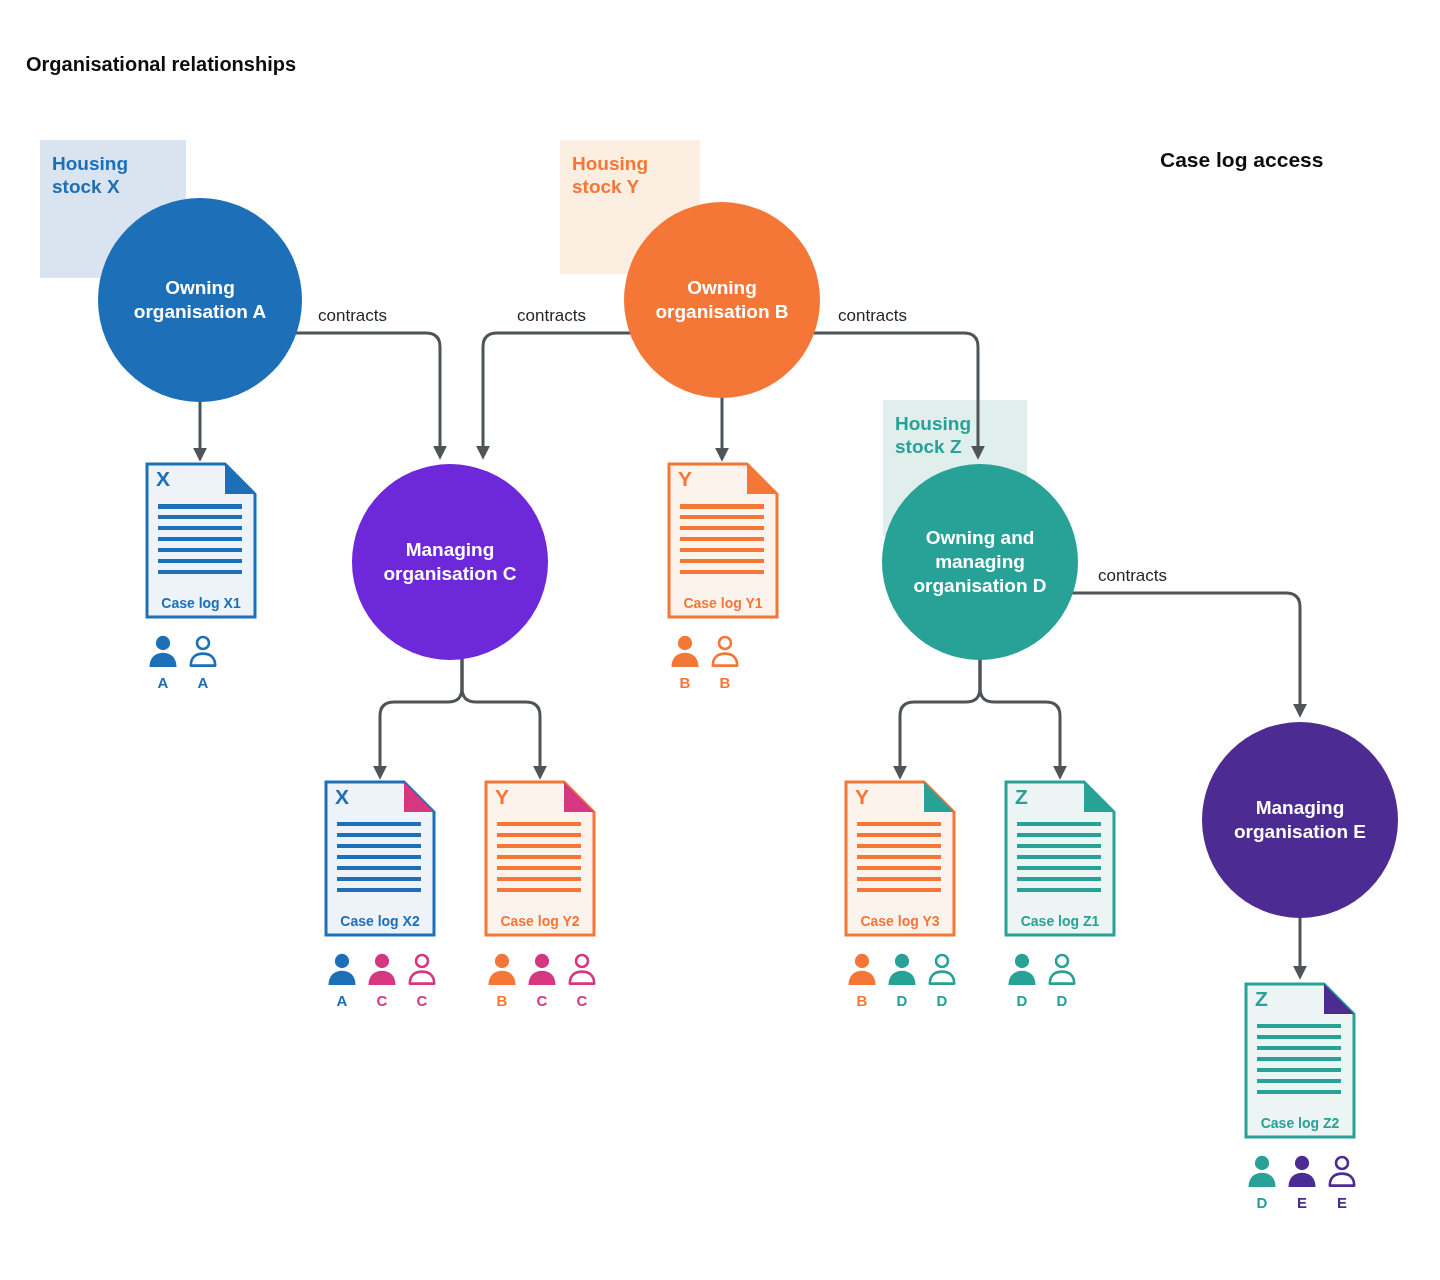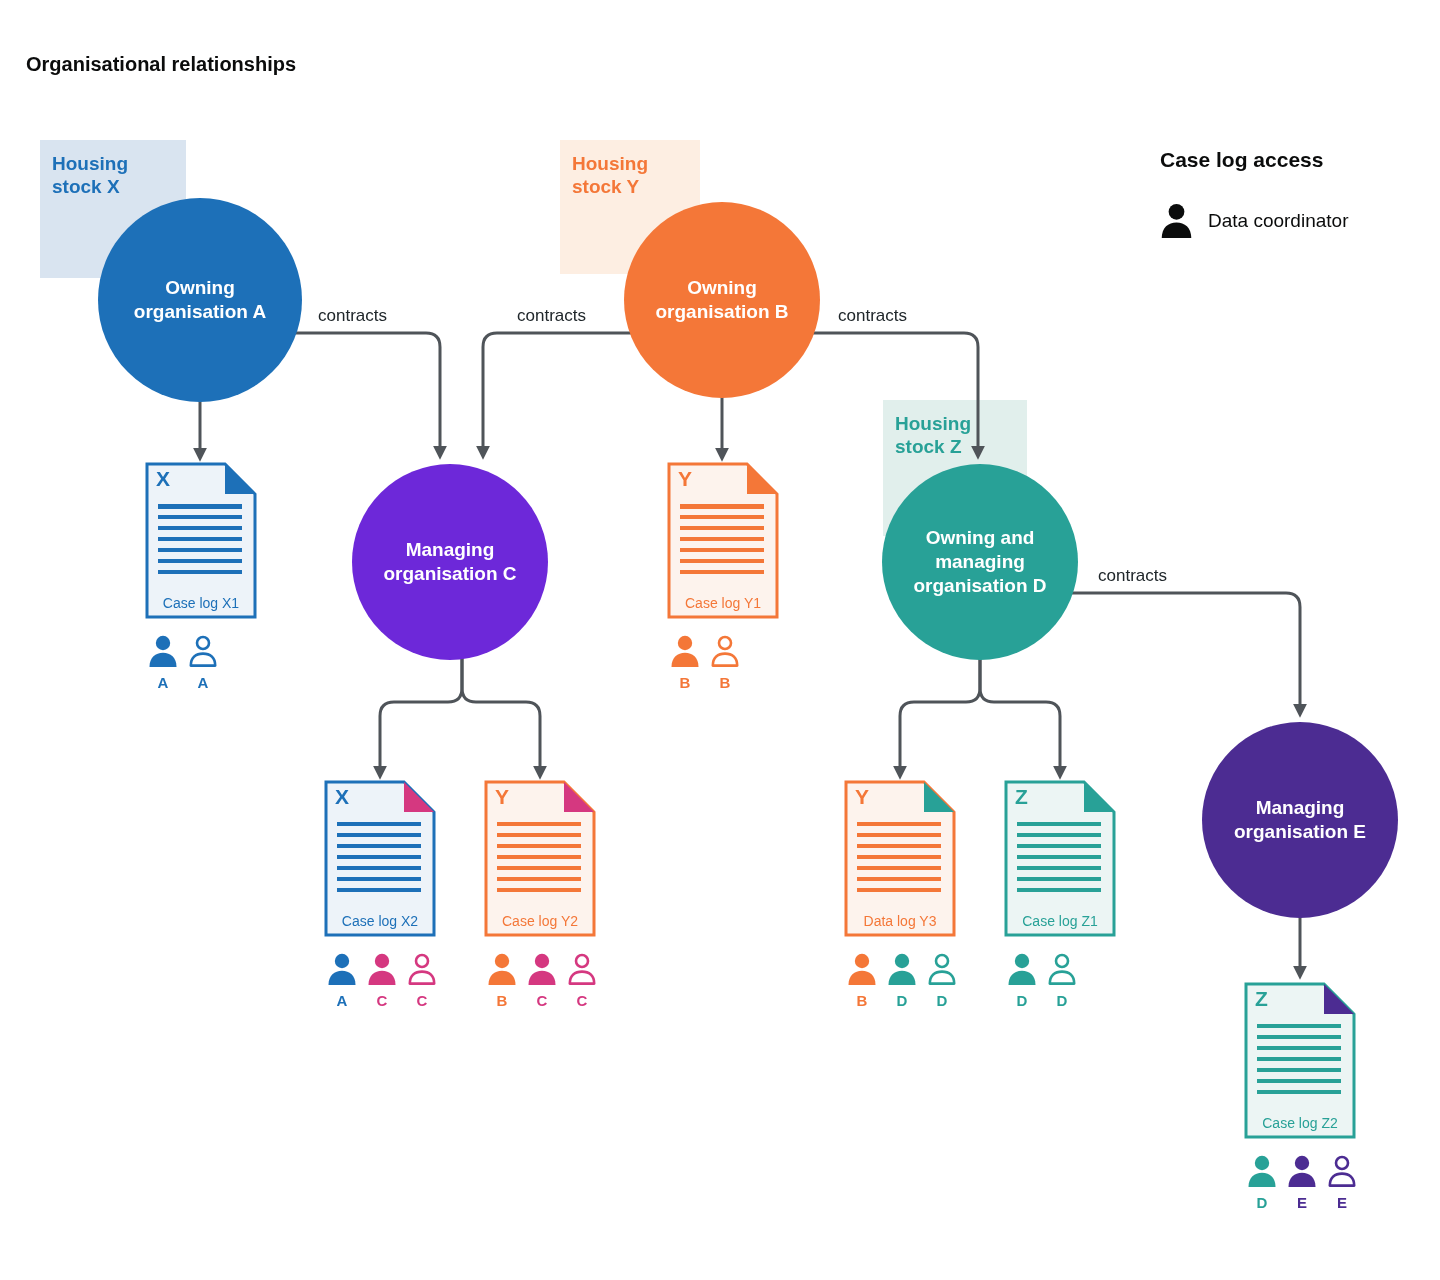--- a/index.html
+++ b/index.html
@@ -22,42 +22,35 @@
   .ah-path{fill:var(--arrow,#4f5459)}
   .contracts{position:absolute;z-index:3;font-size:17px;color:#20272b}
   
   .doc{position:absolute;z-index:2;width:112px;height:157px}
   .doc-shape{position:absolute;left:0;top:0;width:100%;height:100%}
   .doc-outline{fill:var(--bg);stroke:var(--c);stroke-width:3}
   .doc-fold{fill:var(--fold)}
   .doc-letter{position:absolute;left:11px;top:5px;font-size:21px;font-weight:700;color:var(--c)}
   .doc-lines{position:absolute;left:13px;right:15px;top:42px;height:73px;
              background:repeating-linear-gradient(to bottom,var(--c) 0,var(--c) 4.5px,transparent 4.5px,transparent 11px)}
-  .doc-label{position:absolute;left:0;right:0;bottom:8px;text-align:center;font-size:14px;font-weight:400;color:var(--c)}
+  .doc-label{position:absolute;left:0;right:0;bottom:8px;text-align:center;font-size:14px;font-weight:700;color:var(--c)}
   
   .access-row{position:absolute;z-index:2;display:flex;gap:8px}
   .person{display:flex;flex-direction:column;align-items:center;width:32px}
   .picon circle,.picon path{fill:var(--pc,#0b0c0c)}
   .picon.outline circle,.picon.outline path{fill:none;stroke:var(--pc,#0b0c0c);stroke-width:2.6;stroke-linejoin:round}
   .p-letter{margin-top:7px;font-size:15px;font-weight:700;color:var(--pc)}
 </style>
 </head>
 <body>
 
 <h1 class="title">Organisational relationships</h1>
 
 <div class="legend">
   <div class="legend-title">Case log access</div>
-  <div class="legend-item" style="--pc: #0b0c0c;">
-    <svg class="picon" width="33" height="35" viewBox="0 0 30 32">
-        <circle cx="15" cy="8" r="7.2"></circle>
-        <path d="M1.5 32C1.5 22.5 7.5 17.8 15 17.8C22.5 17.8 28.5 22.5 28.5 32Z"></path>
-      </svg>
-    <span class="legend-label">Data coordinator</span>
-  </div>
 </div>
 
 <div class="stock" style="left: 40px; top: 140px; width: 122px; height: 114px; color: rgb(29, 112, 184); background: rgb(217, 228, 240);"><span>Housing stock X</span></div>
 <div class="stock" style="left: 560px; top: 140px; width: 116px; height: 110px; color: rgb(244, 119, 56); background: rgb(253, 238, 226);"><span>Housing stock Y</span></div>
 <div class="stock" style="left: 838px; top: 400px; width: 120px; height: 112px; color: rgb(40, 161, 151); background: rgb(225, 239, 236); margin-left: 45px;"><span>Housing stock Z</span></div>
 
 <svg class="edges" width="1440" height="1280" viewBox="0 0 1440 1280" style="--arrow: #4f5459;">
   <defs>
     <marker id="ah" viewBox="0 0 10 10" refX="1.5" refY="5" markerWidth="4.6" markerHeight="4.6" orient="auto">
       <path class="ah-path" d="M0 0L10 5L0 10Z"></path>
@@ -133,21 +126,21 @@
   <div class="doc-lines"></div>
   <span class="doc-label">Case log Y2</span>
 </div>
 <div class="doc" style="left: 844px; top: 780px; --c: #f47738; --bg: #fdf3ed; --fold: #28a197;">
   <svg class="doc-shape" viewBox="0 0 112 157">
       <path class="doc-outline" d="M2 2 H80 L110 32 V155 H2 Z"></path>
       <path class="doc-fold" d="M80 2 V32 H110 Z"></path>
     </svg>
   <span class="doc-letter">Y</span>
   <div class="doc-lines"></div>
-  <span class="doc-label">Data log Y3</span>
+  <span class="doc-label">Case log Y3</span>
 </div>
 <div class="doc" style="left: 1004px; top: 780px; --c: #28a197; --bg: #ecf5f4; --fold: #28a197;">
   <svg class="doc-shape" viewBox="0 0 112 157">
       <path class="doc-outline" d="M2 2 H80 L110 32 V155 H2 Z"></path>
       <path class="doc-fold" d="M80 2 V32 H110 Z"></path>
     </svg>
   <span class="doc-letter">Z</span>
   <div class="doc-lines"></div>
   <span class="doc-label">Case log Z1</span>
 </div>

